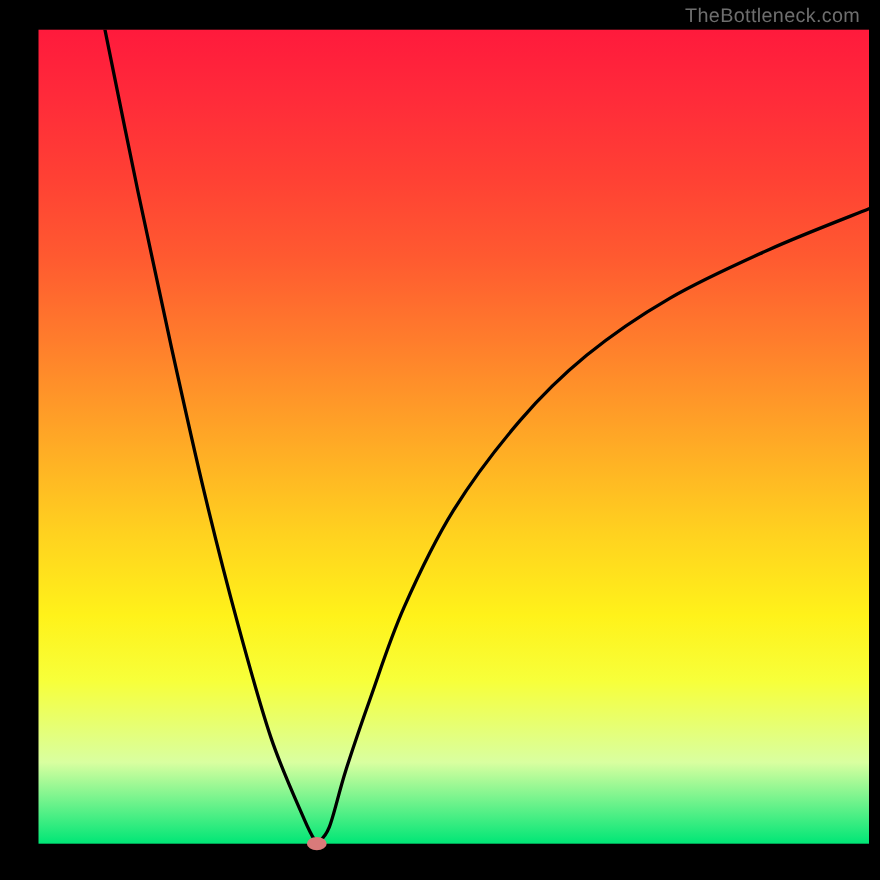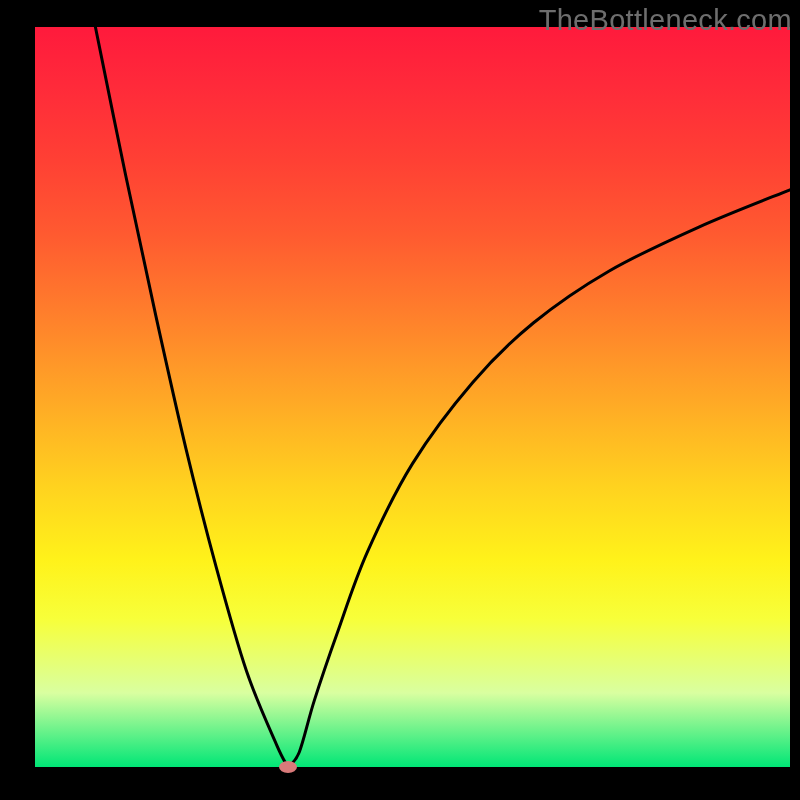--- a/index.html
+++ b/index.html
@@ -32,22 +32,22 @@
       #ffa726 50%,
       #ffd21f 62%,
       #fff21a 72%,
       #f7ff3a 80%,
       #d9ffa0 90%,
       #00e676 100%);
   }
   .attribution {
     position: absolute;
     top: 4px;
-    right: 8px;
-    font-size: 29px;
+    right: 18px;
+    font-size: 18px;
     font-weight: 500;
     color: #6e6e6e;
     letter-spacing: 0.3px;
     user-select: none;
   }
   svg.curve {
     position: absolute;
     left: 0; top: 0;
     width: 755px;
     height: 740px;

